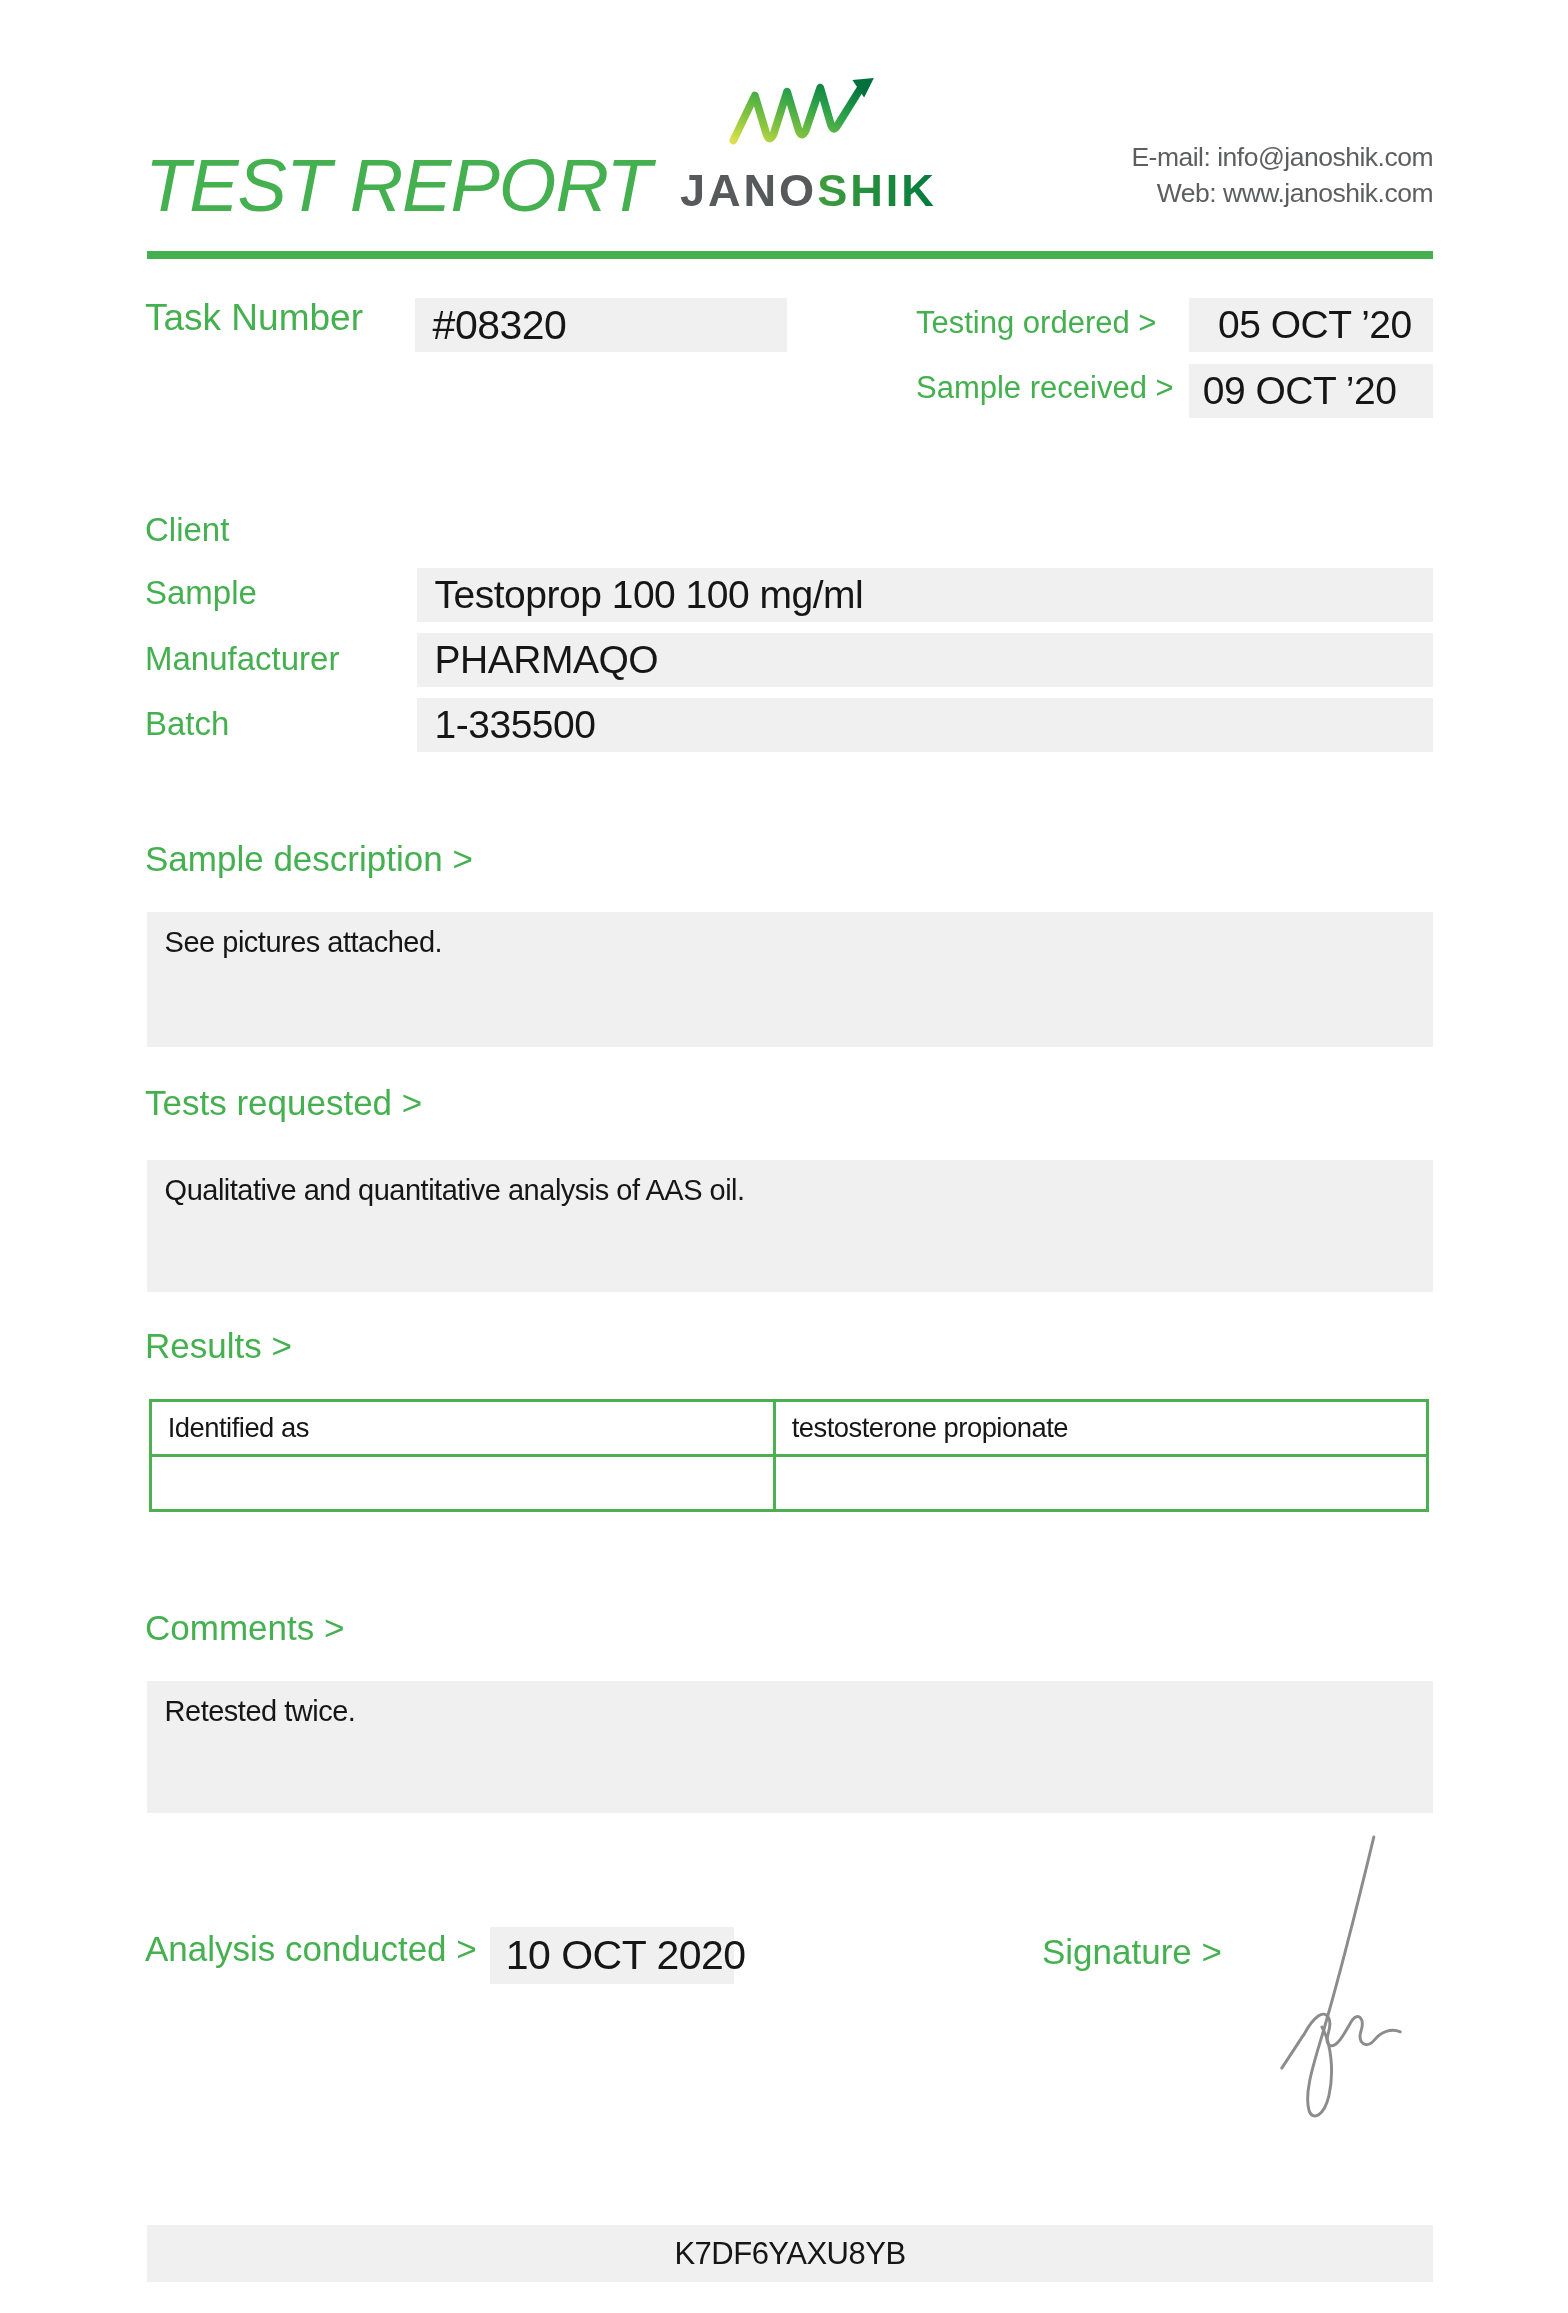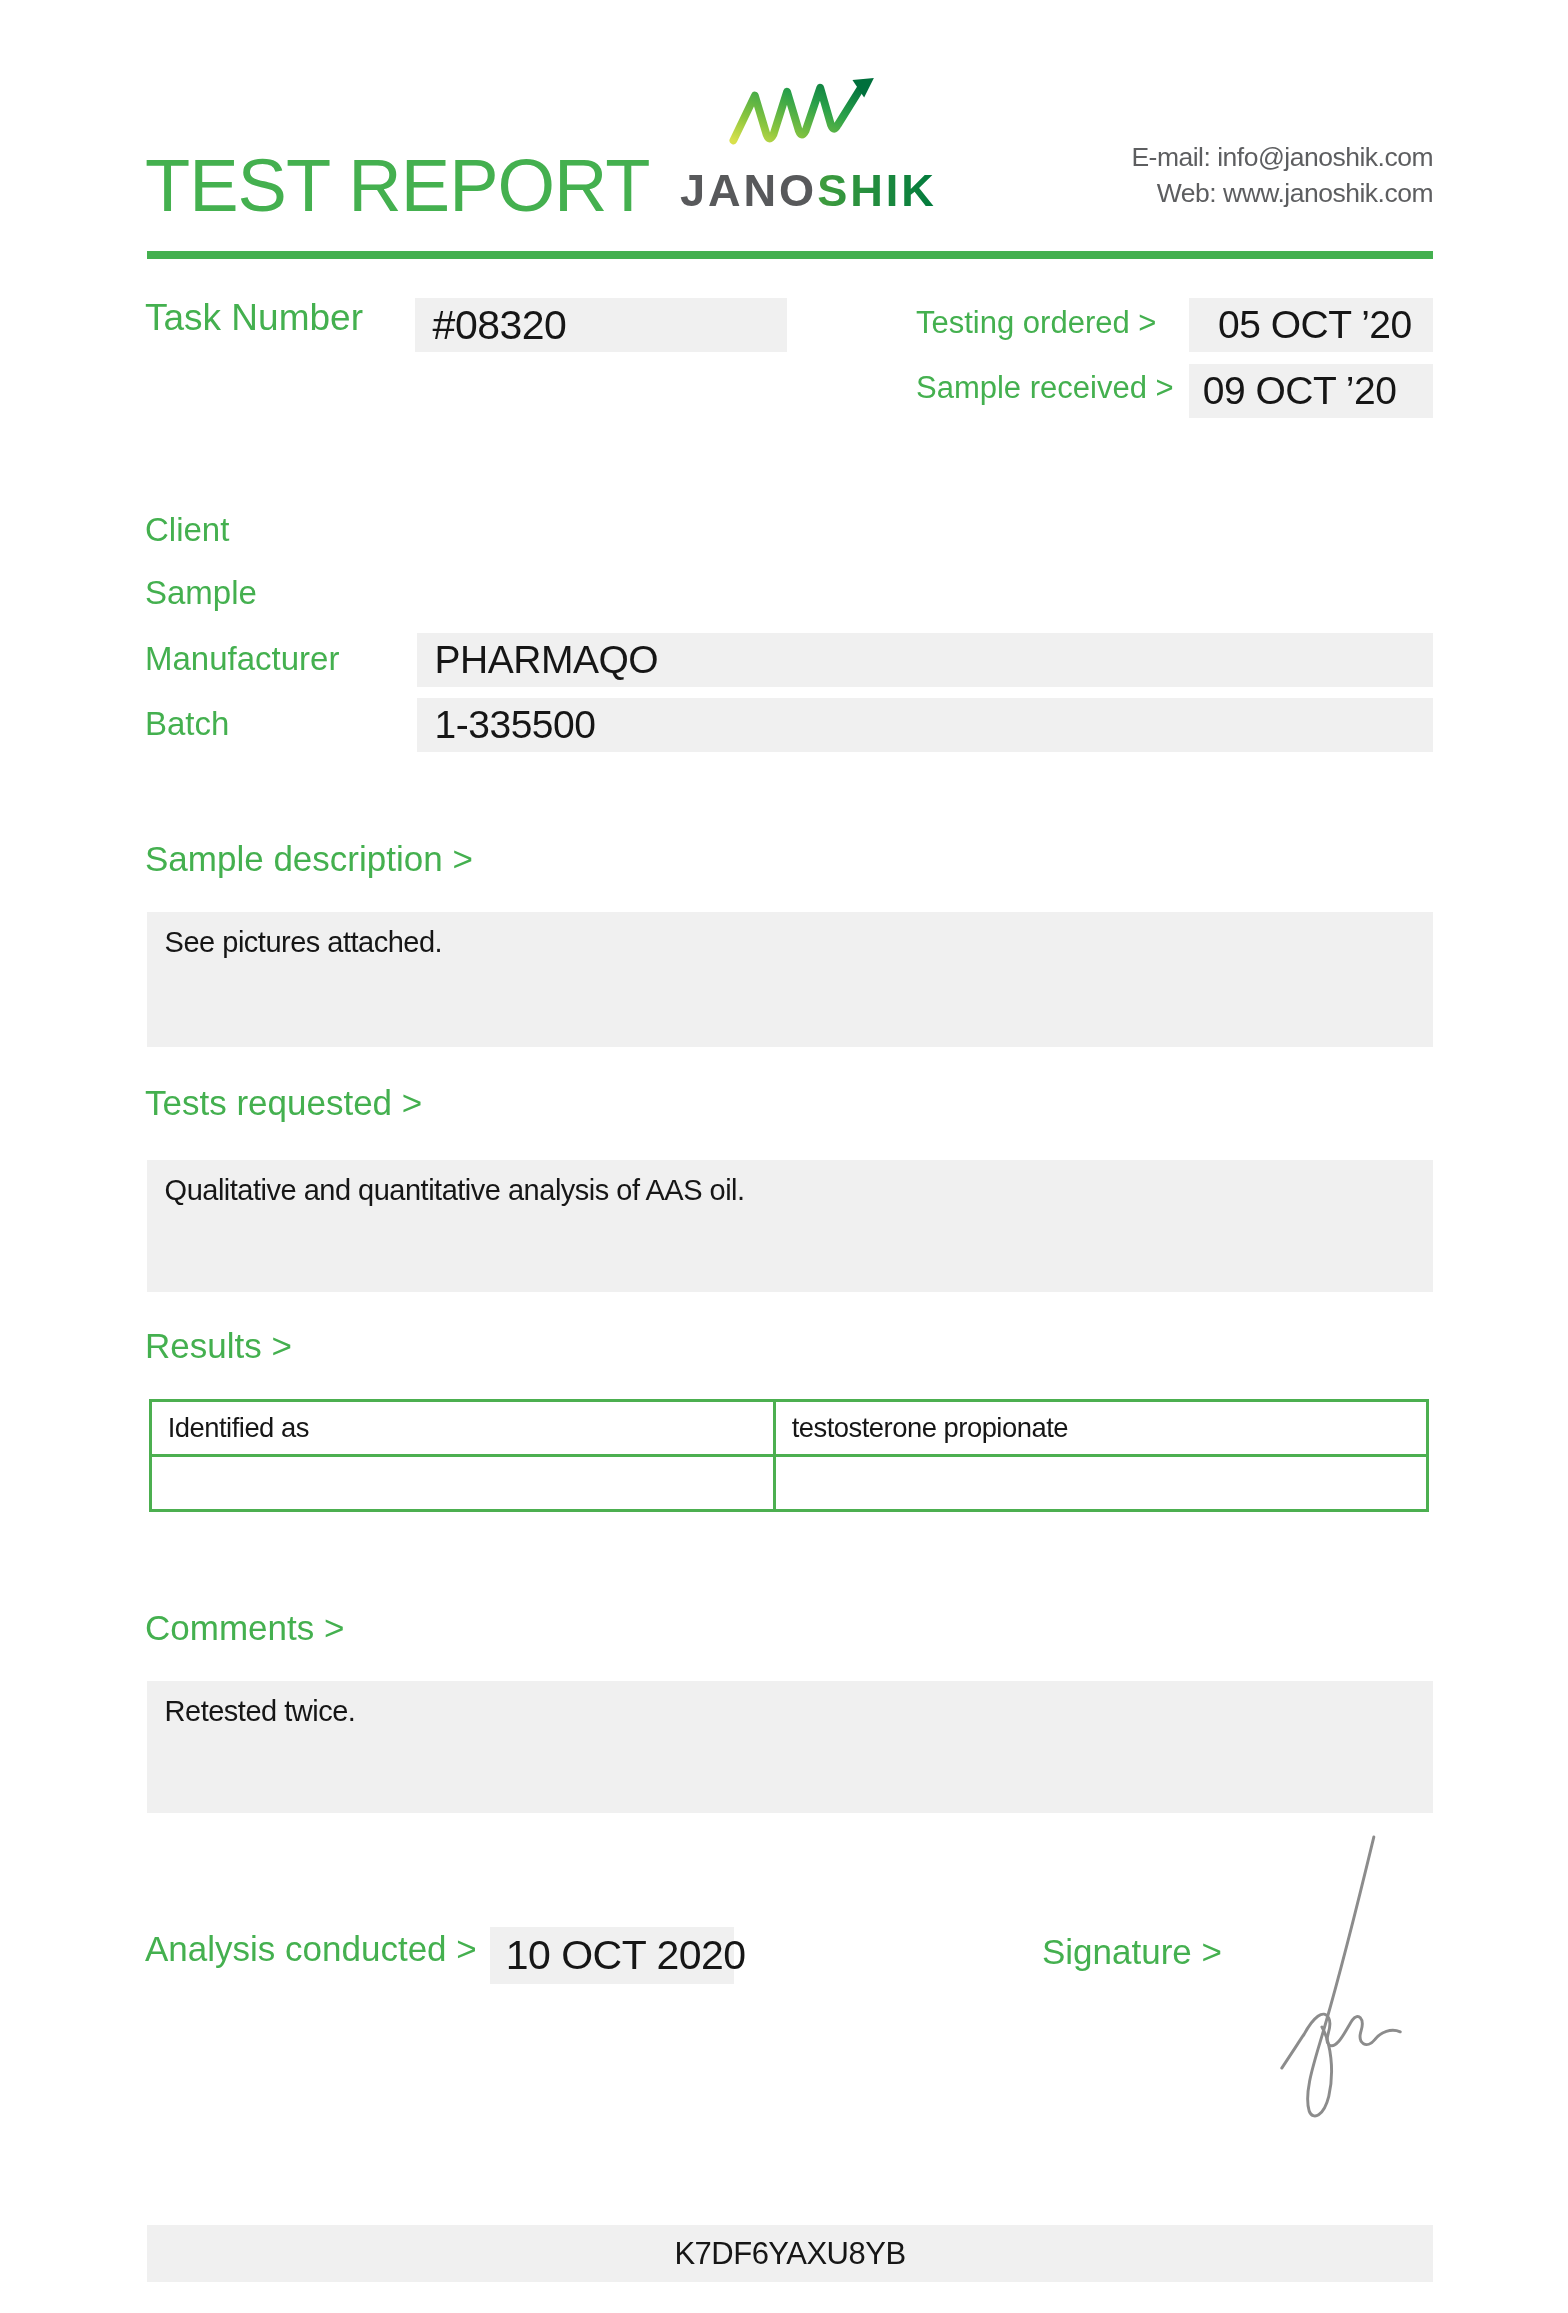--- a/index.html
+++ b/index.html
@@ -71,20 +71,21 @@
     letter-spacing:-0.5px;
     vertical-align:middle;
     overflow:hidden;
     white-space:nowrap;
   }
   .title{
     font-size:74px;
     letter-spacing:-1px;
     color:var(--green);
     white-space:nowrap;
+    font-style:italic;
   }
   .verify-line{
     width:1286px;
     text-align:center;
     font-size:35px;
     letter-spacing:-1px;
     color:var(--green);
     white-space:nowrap;
   }
 </style>
@@ -138,20 +139,23 @@
   </div>
 
   <div class="abs green-label" style="left:916px;top:370px;font-size:31px;">Sample received &gt;</div>
   <div class="value-box" style="left:1189px;top:364px;width:244px;height:54px;">
     <div class="value-text" style="font-size:39px;line-height:54px;padding-left:13.7px;">09 OCT ’20</div>
   </div>
 
   <div class="abs green-label" style="left:145px;top:511px;font-size:33px;">Client</div>
 
   <div class="abs green-label" style="left:145px;top:574px;font-size:33px;">Sample</div>
+  <div class="value-box" style="left:417px;top:568px;width:1016px;height:54px;">
+    <div class="value-text" style="font-size:39px;line-height:54px;padding-left:17.6px;">Testoprop 100 100 mg/ml</div>
+  </div>
 
   <div class="abs green-label" style="left:145px;top:640px;font-size:33px;">Manufacturer</div>
   <div class="value-box" style="left:417px;top:633px;width:1016px;height:54px;">
     <div class="value-text" style="font-size:39px;line-height:54px;padding-left:17.6px;">PHARMAQO</div>
   </div>
 
   <div class="abs green-label" style="left:145px;top:705px;font-size:33px;">Batch</div>
   <div class="value-box" style="left:417px;top:698px;width:1016px;height:54px;">
     <div class="value-text" style="font-size:39px;line-height:54px;padding-left:17.6px;">1-335500</div>
   </div>

